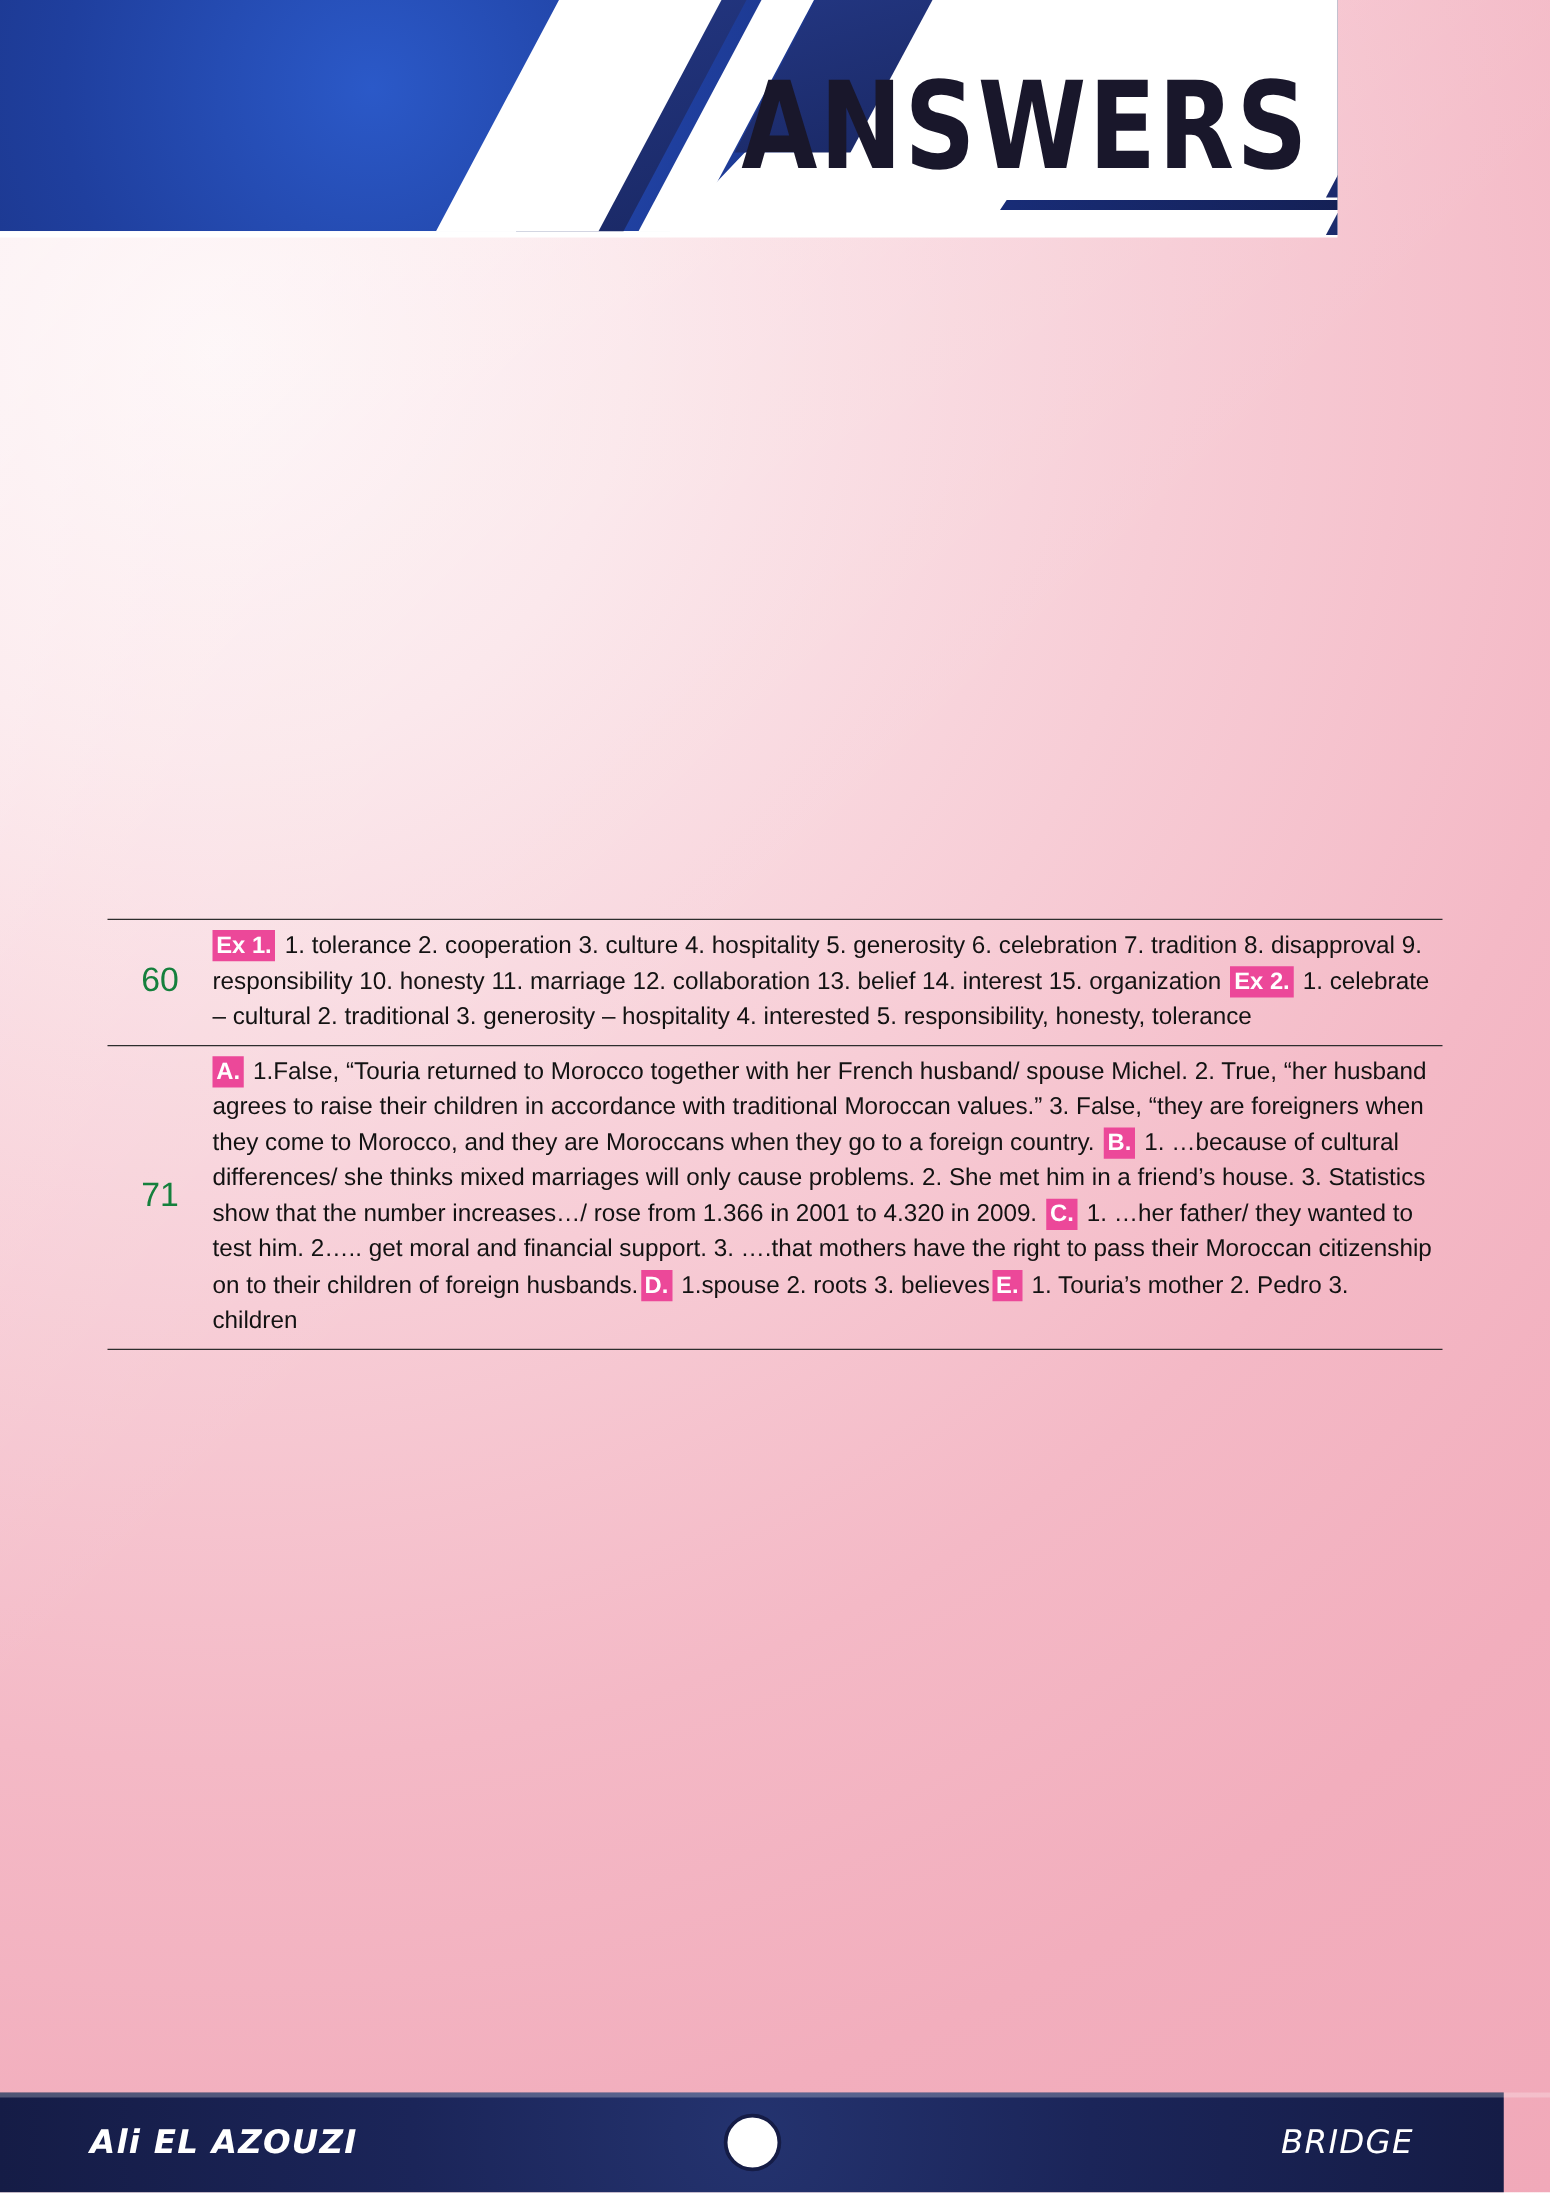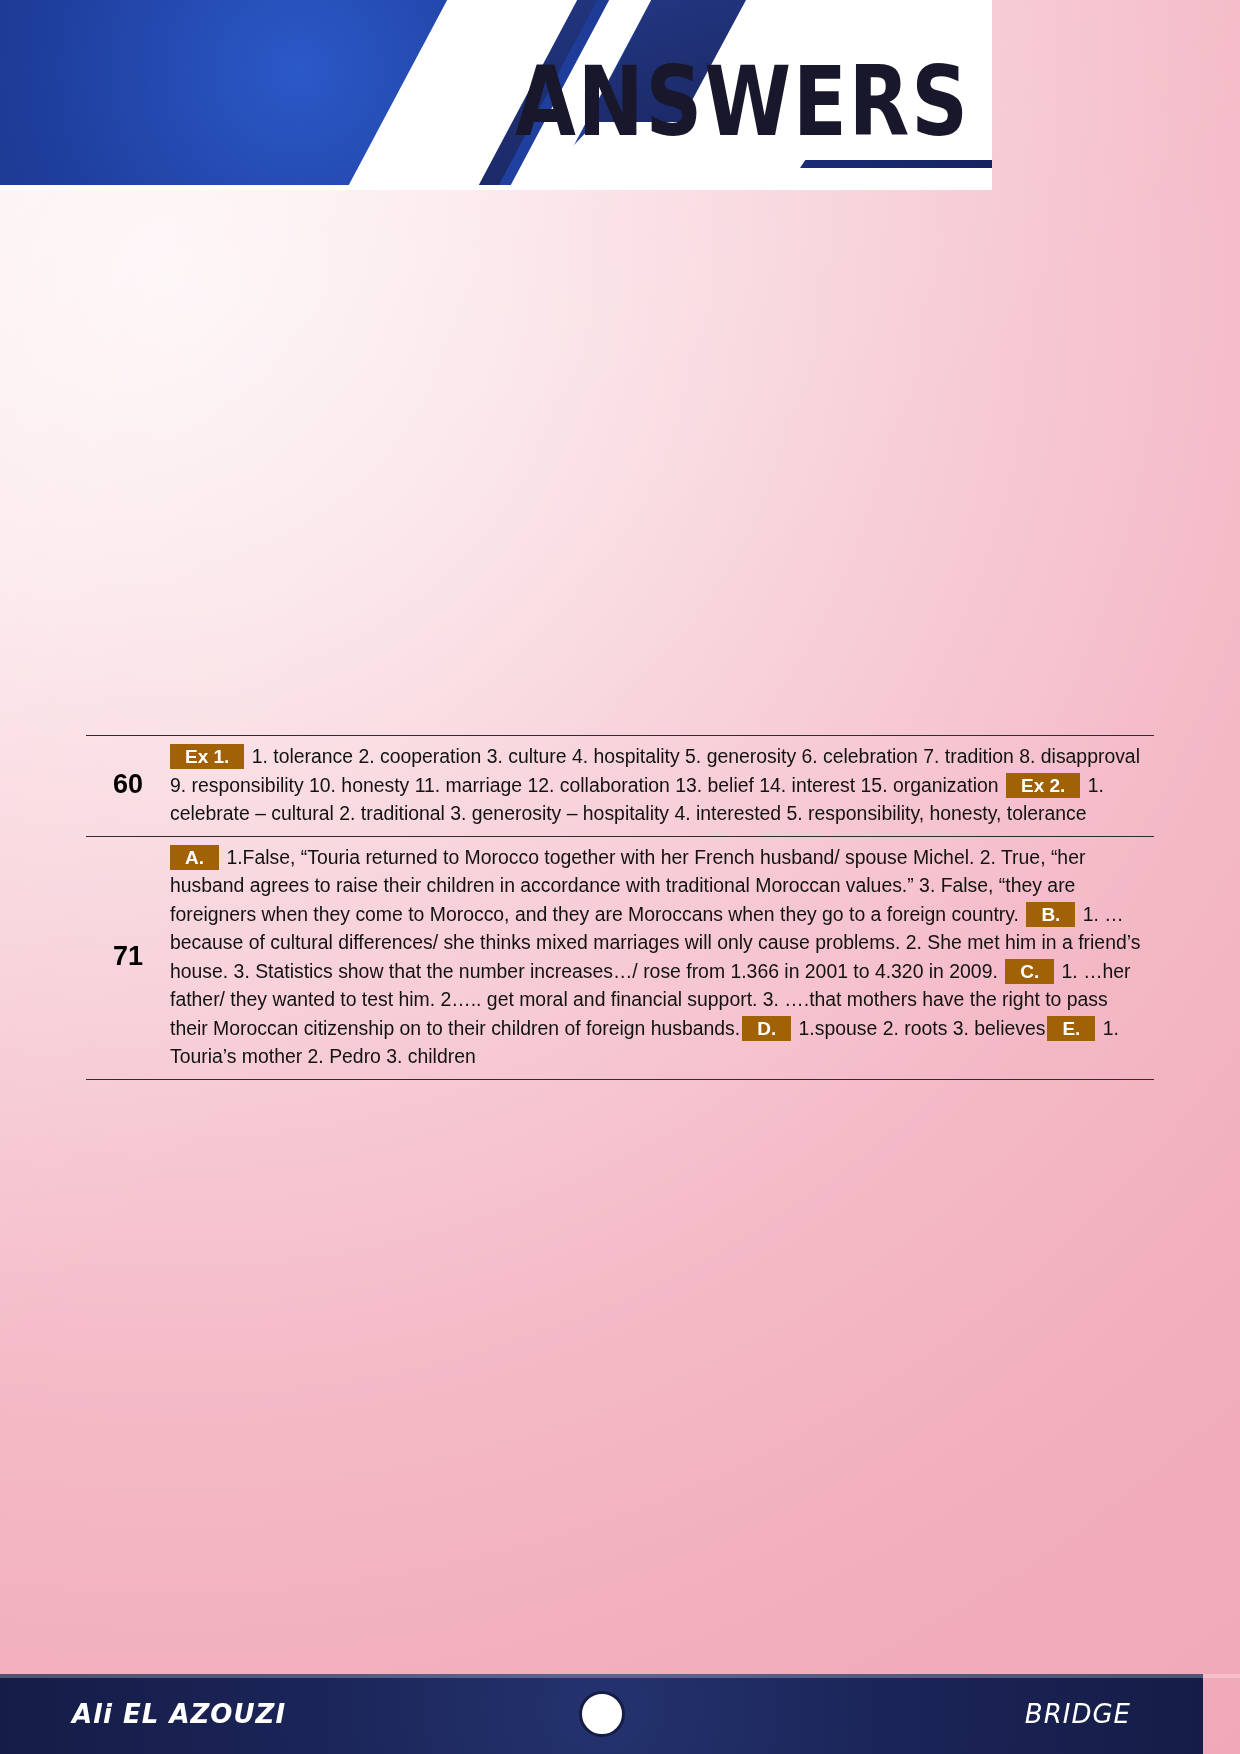--- a/index.html
+++ b/index.html
@@ -25,21 +25,21 @@
     content: "";
     position: absolute;
     left: 0; top: 0; right: 0; bottom: 0;
     background: linear-gradient(135deg, rgba(255,255,255,0.55) 0%, rgba(255,255,255,0.12) 26%, rgba(255,255,255,0) 46%);
   }
 
   
   .header {
     position: absolute;
     left: 0; top: 0;
-    width: 992px; height: 190px;
+    width: 1070px; height: 190px;
     overflow: hidden;
     background: #ffffff;
   }
   .hdr-navy {
     position: absolute;
     left: 0; top: 0;
     width: 1240px; height: 185px;
     background: radial-gradient(circle at 24% 38%, #2b59c8 0%, #1f3f9e 26%, #182c76 55%, #141f52 85%, #121a43 100%);
     clip-path: polygon(0 0, 1240px 0, 1240px 105px, 1130px 105px, 1088px 168px, 800px 168px, 842px 105px, 612px 105px, 536px 185px, 0 185px);
   }
@@ -93,38 +93,38 @@
     display: flex;
     align-items: center;
     border-top: 1.6px solid #2d2d2d;
     padding: 6px 0 8px 0;
   }
   .row.last { border-bottom: 1.6px solid #2d2d2d; }
   .row-num {
     flex: 0 0 84px;
     text-align: center;
     font-size: 27px;
-    font-weight: 700;
-    color: #000000;
+    font-weight: 400;
+    color: #15803d;
     font-family: "Liberation Sans", sans-serif;
   }
   .row-body {
     flex: 1 1 auto;
     font-size: 19.4px;
     line-height: 28.5px;
     color: #121212;
     text-align: left;
     padding-right: 4px;
   }
   .tag {
     display: inline-block;
-    background: #a16207;
+    background: #ec4899;
     color: #ffffff;
     font-weight: 600;
-    padding: 0 15px;
+    padding: 0 3px;
     margin: 0 2px;
     line-height: 25px;
     font-size: 19px;
     vertical-align: baseline;
   }
   .tag.first { margin-left: 0; }
 
   
   .footer {
     position: absolute;

